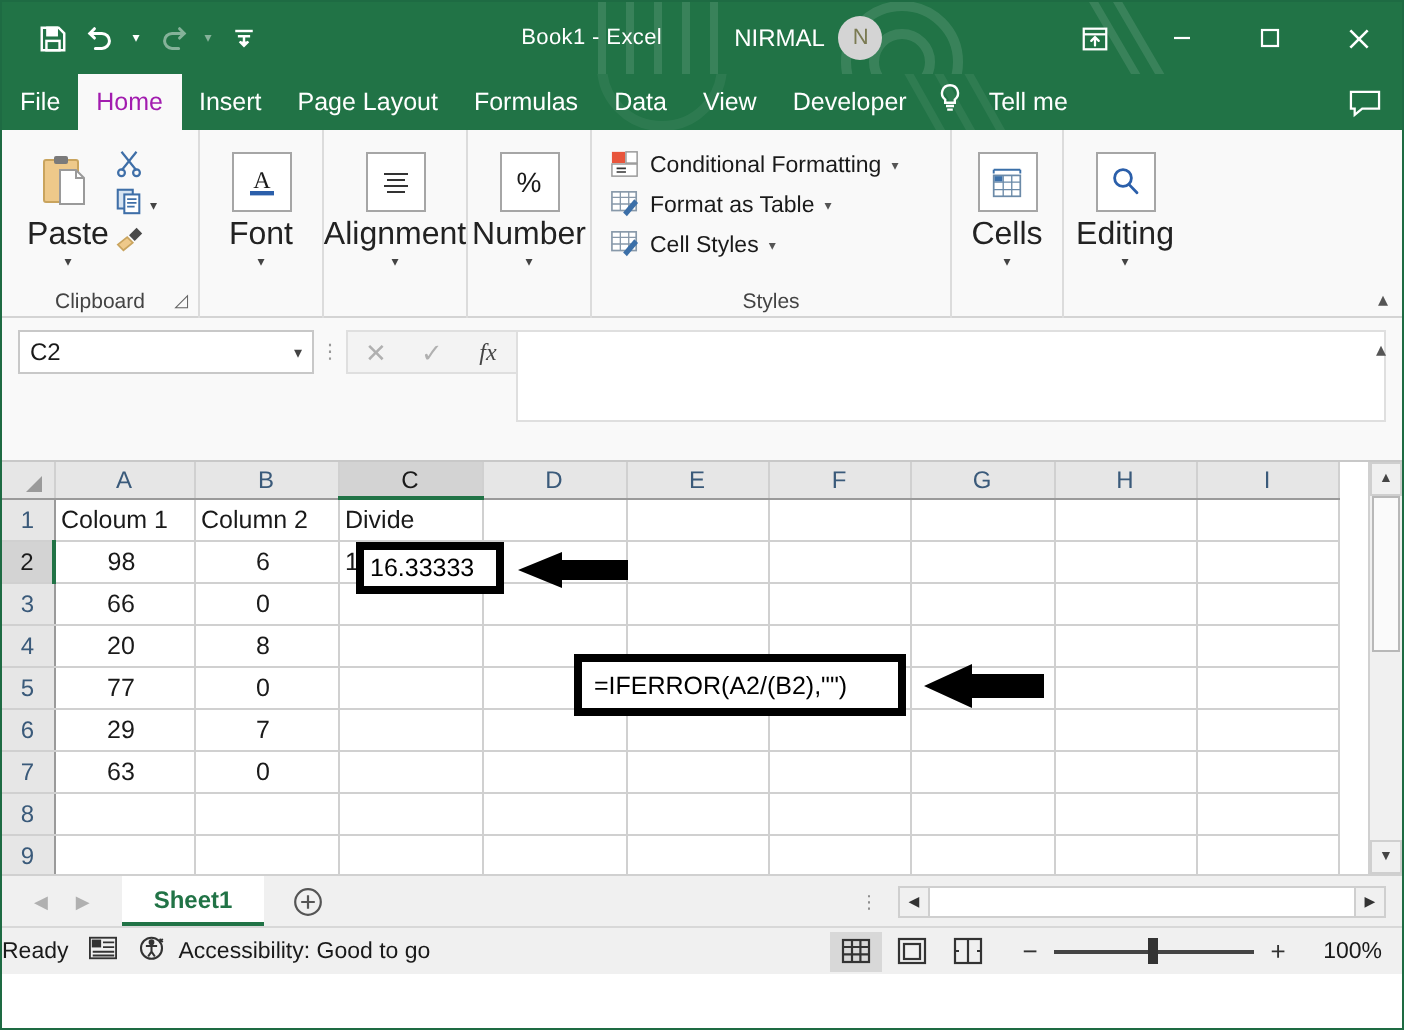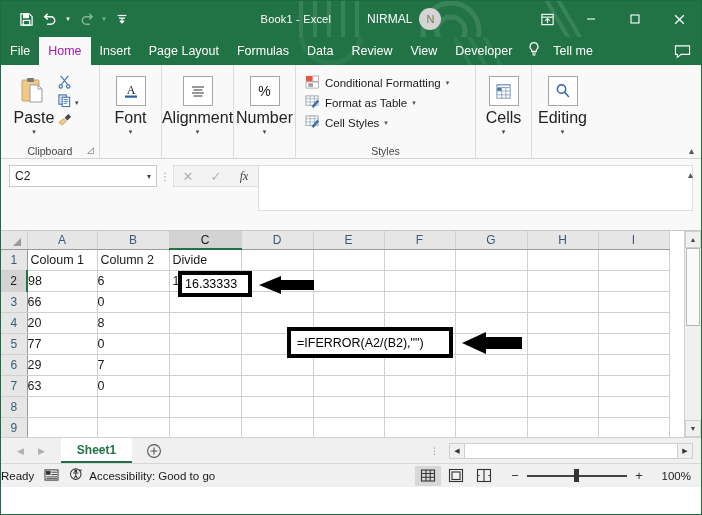--- a/index.html
+++ b/index.html
@@ -167,21 +167,21 @@
     border-bottom: 2px solid #217346;
   }
   table.sheet tbody th.rowhdr {
     background: #e6e6e6; text-align: center; color: #3a5a7a;
     width: 26px; border-right: 1px solid #9a9a9a; font-size: 12px;
   }
   table.sheet tbody th.rowhdr.sel {
     background: #d3d3d3; color: #1a1a1a;
     border-right: 2px solid #217346;
   }
-  td.num { text-align: left; padding-right: 3px; }
+  td.num { text-align: center; padding-right: 3px; }
   td.txt { text-align: left; padding-left: 3px; }
 
   .corner-tri { width: 0; height: 0; border-left: 8px solid transparent;
                 border-bottom: 8px solid #9a9a9a; margin: 4px 0 0 12px; }
 
   
   .vscroll { position: absolute; right: 0; top: 0; width: 17px; bottom: 0;
              background: #f0f0f0; border-left: 1px solid #d0d0d0;
              display: flex; flex-direction: column; }
   .vs-btn { height: 17px; display: flex; align-items: center;
@@ -323,21 +323,20 @@
         <path d="M180 -10 L225 70"></path>
       </g>
       <circle cx="40" cy="10" r="30" stroke="#ffffff" stroke-width="5" fill="none" opacity="0.3"></circle>
     </svg>
     <div class="tab">File</div>
     <div class="tab active">Home</div>
     <div class="tab">Insert</div>
     <div class="tab">Page Layout</div>
     <div class="tab">Formulas</div>
     <div class="tab">Data</div>
-    <div class="tab">Review</div>
     <div class="tab">View</div>
     <div class="tab">Developer</div>
     <div class="tellme-wrap">
       <span>
         <svg width="14" height="16" viewBox="0 0 14 16" fill="none" stroke="#fff" stroke-width="1.2">
           <path d="M7 1.6 a4 4 0 0 0 -2.4 7.2 v1.6 h4.8 v-1.6 A4 4 0 0 0 7 1.6 z"></path>
           <path d="M5 12 h4 M5.6 13.8 h2.8"></path>
         </svg>
       </span>
       <span class="tab" style="padding:0">Tell me</span>

